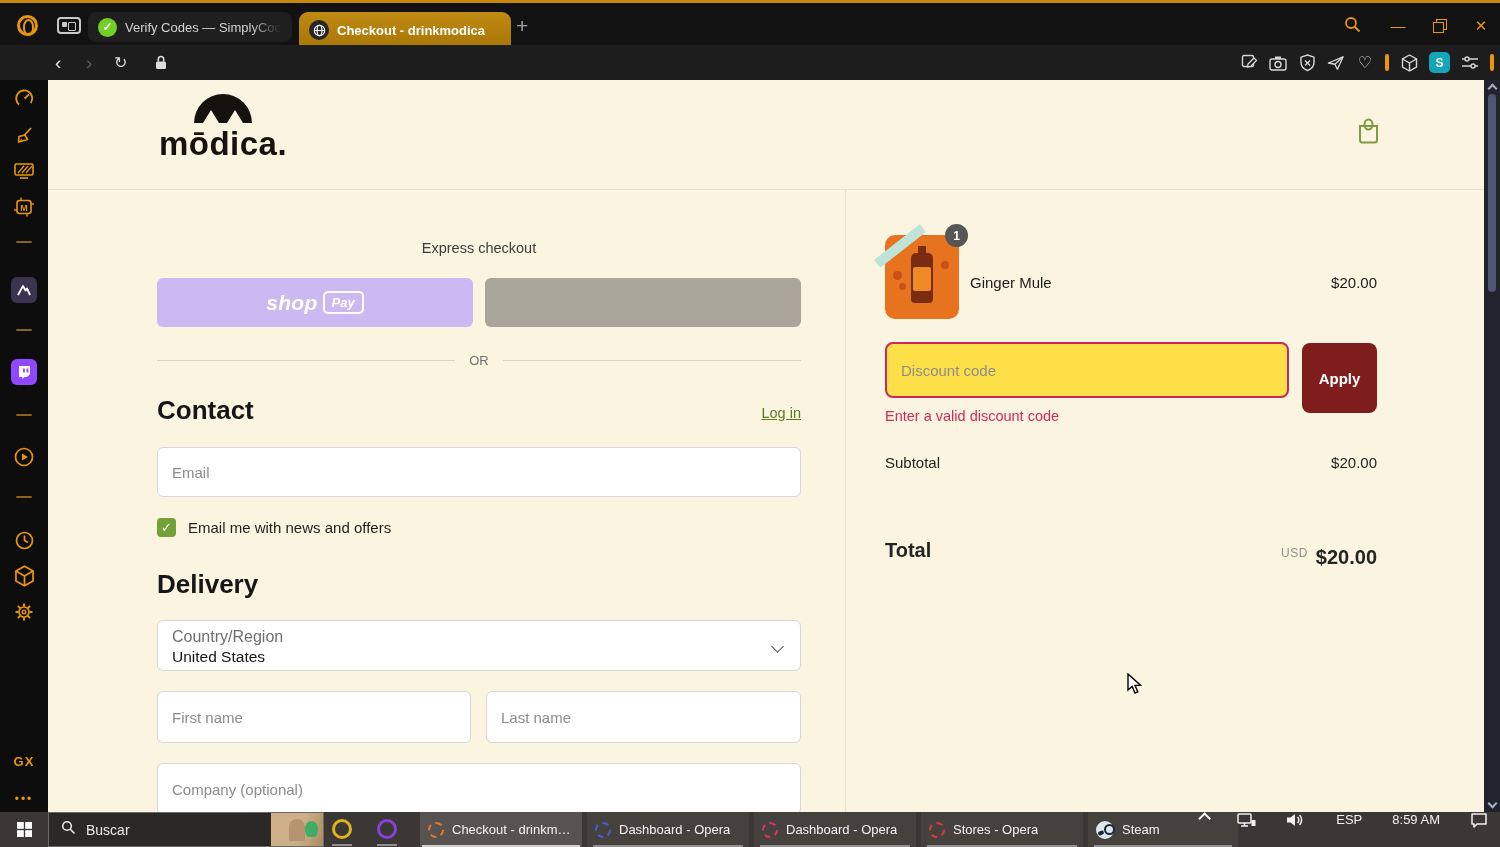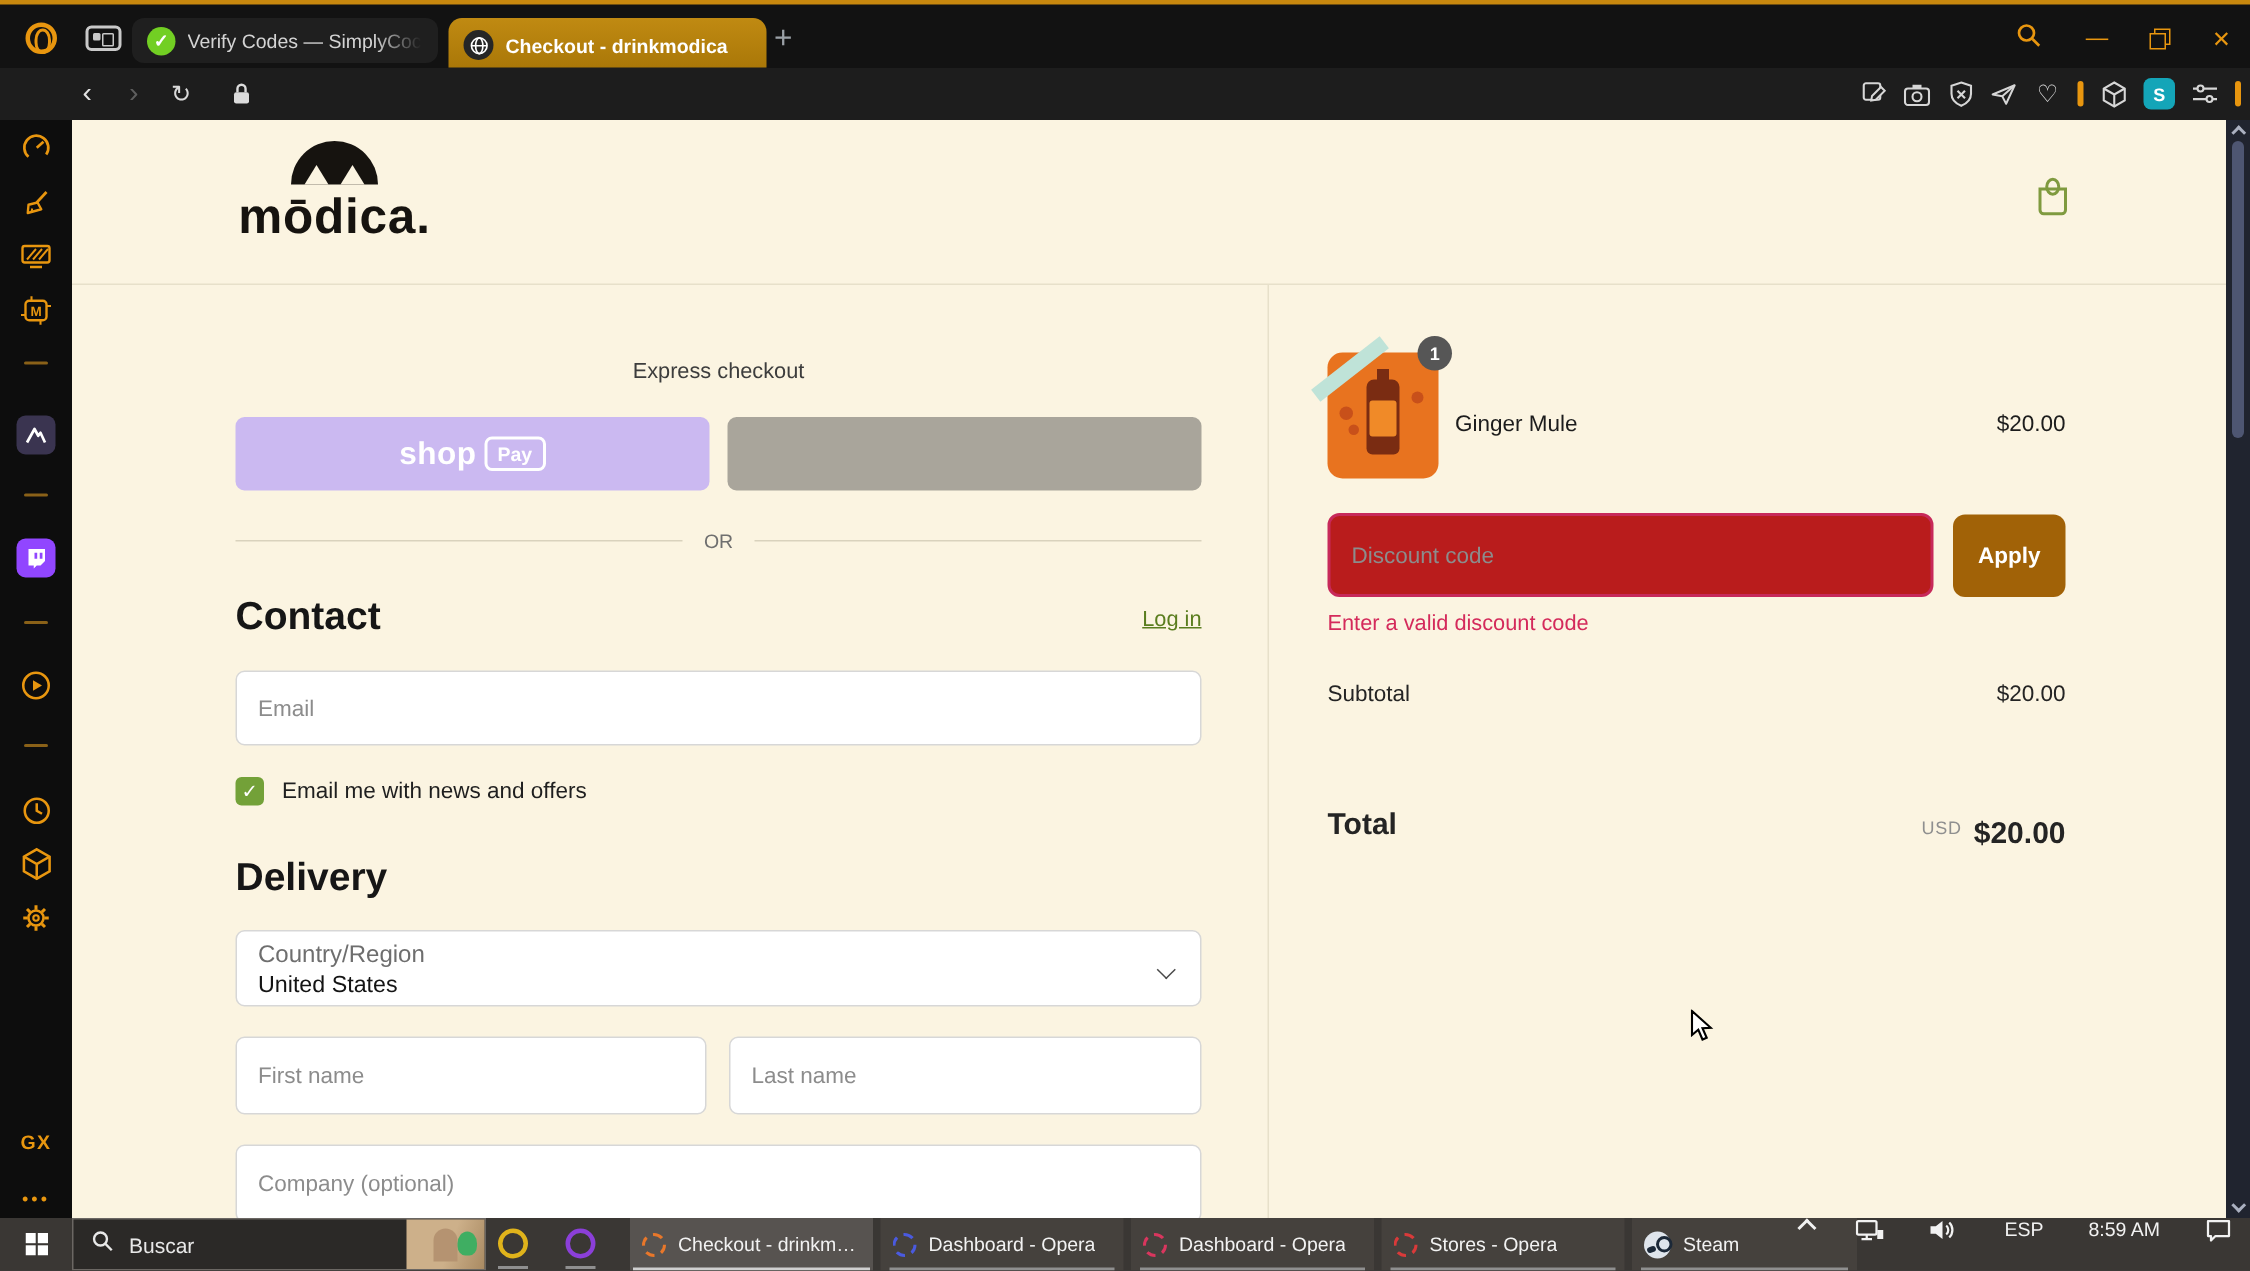--- a/index.html
+++ b/index.html
@@ -57,21 +57,21 @@
   .logo-arch { width:58px; height:29px; background:#16130f; border-radius:58px 58px 0 0; position:relative; margin:0 auto; }
   .logo-arch::before { content:""; position:absolute; bottom:0; left:9px; border-left:8px solid transparent; border-right:8px solid transparent; border-bottom:13px solid #fbf4e1; }
   .logo-arch::after { content:""; position:absolute; bottom:0; right:9px; border-left:8px solid transparent; border-right:8px solid transparent; border-bottom:13px solid #fbf4e1; }
   .logo-text { font-size:33px; font-weight:bold; color:#16130f; letter-spacing:0.5px; margin-top:2px; }
   .cart-btn { position:absolute; right:104px; top:38px; }
   .col-divider { position:absolute; left:797px; top:110px; width:1px; height:622px; background:#e7e0ca; }
 
   
   .form-col { position:absolute; left:109px; top:110px; width:644px; height:622px; }
   .express-label { position:absolute; top:50px; width:100%; text-align:center; font-size:14.5px; color:#3d3d3d; }
-  .xbtn { position:absolute; top:88px; height:49px; width:316px; border-radius:6px; display:flex; align-items:center; justify-content:center; }
+  .xbtn { position:absolute; top:88px; height:49px; width:316px; border-radius:6px; display:flex; align-items:center; justify-content:center;font-style:italic; }
   .shoppay { left:0; background:#cbb9f1; gap:5px; }
   .shoppay .shop-word { color:#fff; font-size:21px; font-weight:bold; letter-spacing:0.3px; }
   .shoppay .pay-box { border:2px solid #fff; color:#fff; border-radius:5px; font-size:13px; font-weight:bold; padding:2px 7px; }
   .xbtn-2 { left:328px; background:#a9a59b; }
   .or-row { position:absolute; top:163px; width:100%; display:flex; align-items:center; gap:14px; color:#6f6f6f; font-size:13px; }
   .or-row::before, .or-row::after { content:""; flex:1; height:1px; background:#d9d2bd; }
   .sec-head { position:absolute; font-size:26px; font-weight:bold; color:#161616; }
   .contact-head { top:205px; }
   .login-link { position:absolute; right:0; top:215px; color:#5a7d1e; font-size:14.5px; text-decoration:underline;margin-left:11px; }
   .tf { background:#fff; border:1px solid #d7d7d7; border-radius:6px; font-size:15px; color:#1c1c1c; padding:0 14px; font-family:"Liberation Sans",sans-serif; }
@@ -93,23 +93,23 @@
   .summary { position:absolute; left:837px; top:110px; width:492px; height:622px; }
   .thumb { position:absolute; left:0; top:45px; width:74px; height:84px; border-radius:10px; background:#e8731f; overflow:visible; }
   .thumb-ribbon { position:absolute; left:-14px; top:6px; width:58px; height:10px; background:#bfe3d8; transform:rotate(-38deg); }
   .thumb-bottle { position:absolute; left:26px; top:18px; width:22px; height:50px; background:#7a2c12; border-radius:5px 5px 4px 4px; }
   .thumb-bottle::before { content:""; position:absolute; left:7px; top:-7px; width:8px; height:8px; background:#7a2c12; }
   .thumb-bottle::after { content:""; position:absolute; left:2px; top:14px; width:18px; height:24px; background:#f08a28; border-radius:2px; }
   .thumb-dot { position:absolute; border-radius:50%; background:#c8501a; }
   .qty-badge { position:absolute; left:60px; top:34px; width:23px; height:23px; border-radius:50%; background:#565656; color:#fff; font-size:12px; font-weight:bold; display:flex; align-items:center; justify-content:center; z-index:2; }
   .item-name { position:absolute; left:85px; top:84px; font-size:15px; color:#1c1c1c; }
   .item-price { position:absolute; right:0; top:84px; font-size:15px; color:#1c1c1c; }
-  .discount-input { position:absolute; left:0; top:152px; width:404px; height:56px; background:#b91c1c; border:2px solid #c7295a; border-radius:8px; font-size:15px; padding:0 14px; font-family:"Liberation Sans",sans-serif; }
+  .discount-input { position:absolute; left:0; top:152px; width:404px; height:56px; background:#fde047; border:2px solid #c7295a; border-radius:8px; font-size:15px; padding:0 14px; font-family:"Liberation Sans",sans-serif; }
   .discount-input::placeholder { color:#8c8c8c; opacity:1; }
-  .apply-btn { position:absolute; left:417px; top:153px; width:75px; height:55px; background:#a16207; color:#fff; font-size:15px; font-weight:bold; border:none; border-radius:8px; font-family:"Liberation Sans",sans-serif; }
+  .apply-btn { position:absolute; left:417px; top:153px; width:75px; height:70px; background:#7f1d1d; color:#fff; font-size:15px; font-weight:bold; border:none; border-radius:8px; font-family:"Liberation Sans",sans-serif; }
   .discount-error { position:absolute; left:0; top:218px; color:#d42a5b; font-size:14.5px; }
   .sumrow { position:absolute; left:0; width:492px; display:flex; justify-content:space-between; font-size:15px; color:#242424; }
   .row-subtotal { top:264px; }
   .row-shipping { top:299px; }
   .ship-val { color:#8f8f8f; }
   .row-total { top:349px; align-items:baseline; }
   .total-label { font-size:20px; font-weight:bold; }
   .total-right { display:flex; align-items:flex-start; gap:8px; }
   .currency { font-size:12px; color:#8f8f8f; letter-spacing:0.5px; }
   .total-val { font-size:20px; font-weight:bold; }

